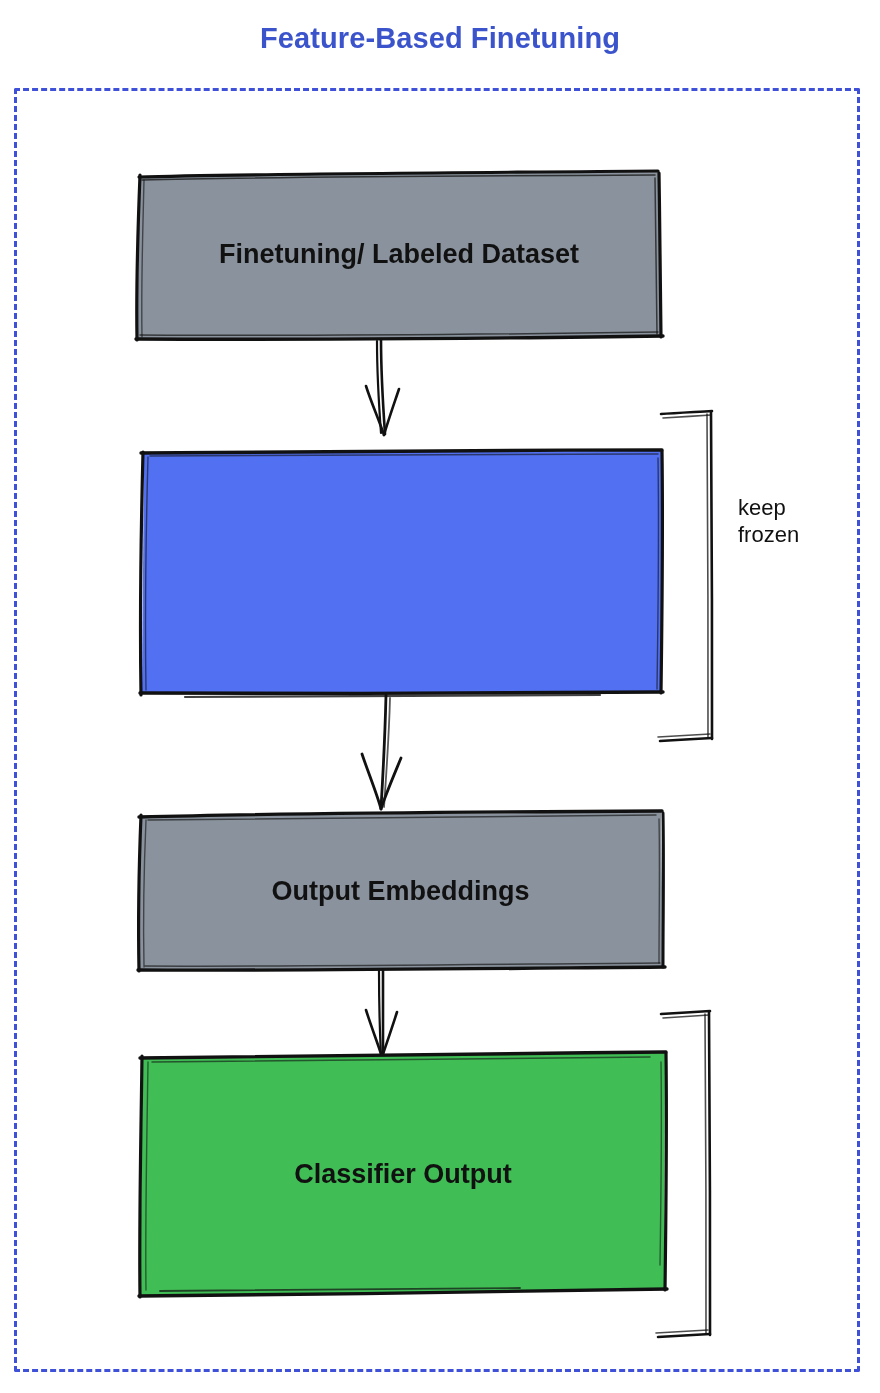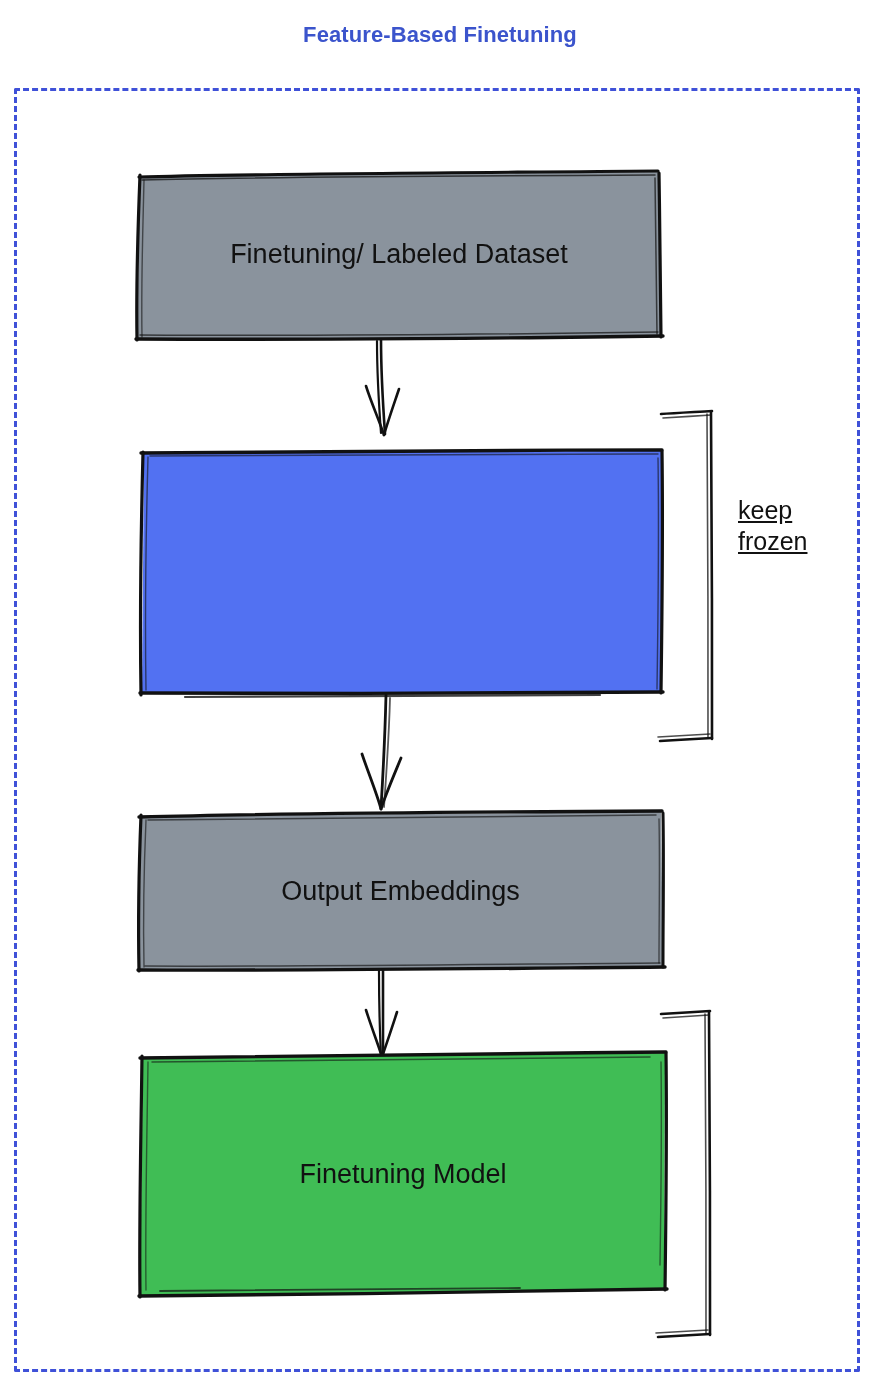--- a/index.html
+++ b/index.html
@@ -22,21 +22,21 @@
     width: 880px;
     height: 1393px;
   }
 
   .title {
     position: absolute;
     left: 0;
     top: 22px;
     width: 880px;
     text-align: center;
-    font-size: 22px;
+    font-size: 29px;
     font-weight: 700;
     color: #3b54cc;
     letter-spacing: 0.1px;
   }
 
   .dashed-frame {
     position: absolute;
     left: 14px;
     top: 88px;
     width: 846px;
@@ -55,33 +55,32 @@
     position: absolute;
     left: 0;
     top: 0;
     width: 100%;
     height: 100%;
     display: flex;
     align-items: center;
     justify-content: center;
     color: #111111;
     font-size: 27px;
-    font-weight: 400;
+    font-weight: 700;
     z-index: 3;
     text-align: center;
   }
 
   .bracket-label {
     position: absolute;
     color: #111111;
-    font-size: 25px;
+    font-size: 22px;
     line-height: 1.22;
     white-space: pre-line;
     z-index: 4;
-    text-decoration: underline;
   }
 
   svg.sketch {
     position: absolute;
     left: 0;
     top: 0;
     width: 880px;
     height: 1393px;
     overflow: visible;
     pointer-events: none;
@@ -100,21 +99,21 @@
   <div class="node" style="left:138px; top:172px; width:522px; height:165px;">
     <div class="label">Finetuning/ Labeled Dataset</div>
   </div>
 
 
   <div class="node" style="left:138px; top:812px; width:525px; height:158px;">
     <div class="label">Output Embeddings</div>
   </div>
 
   <div class="node" style="left:138px; top:1052px; width:530px; height:245px;">
-    <div class="label">Finetuning Model</div>
+    <div class="label">Classifier Output</div>
   </div>
 
   <div class="bracket-label" style="left:738px; top:495px;">keep
 frozen</div>
 
 
   <svg class="sketch" viewBox="0 0 880 1393" xmlns="http://www.w3.org/2000/svg">
 
     <g>
       <path d="M140,176 L658,172 L661,336 L137,340 Z" fill="#8a939d"></path>

